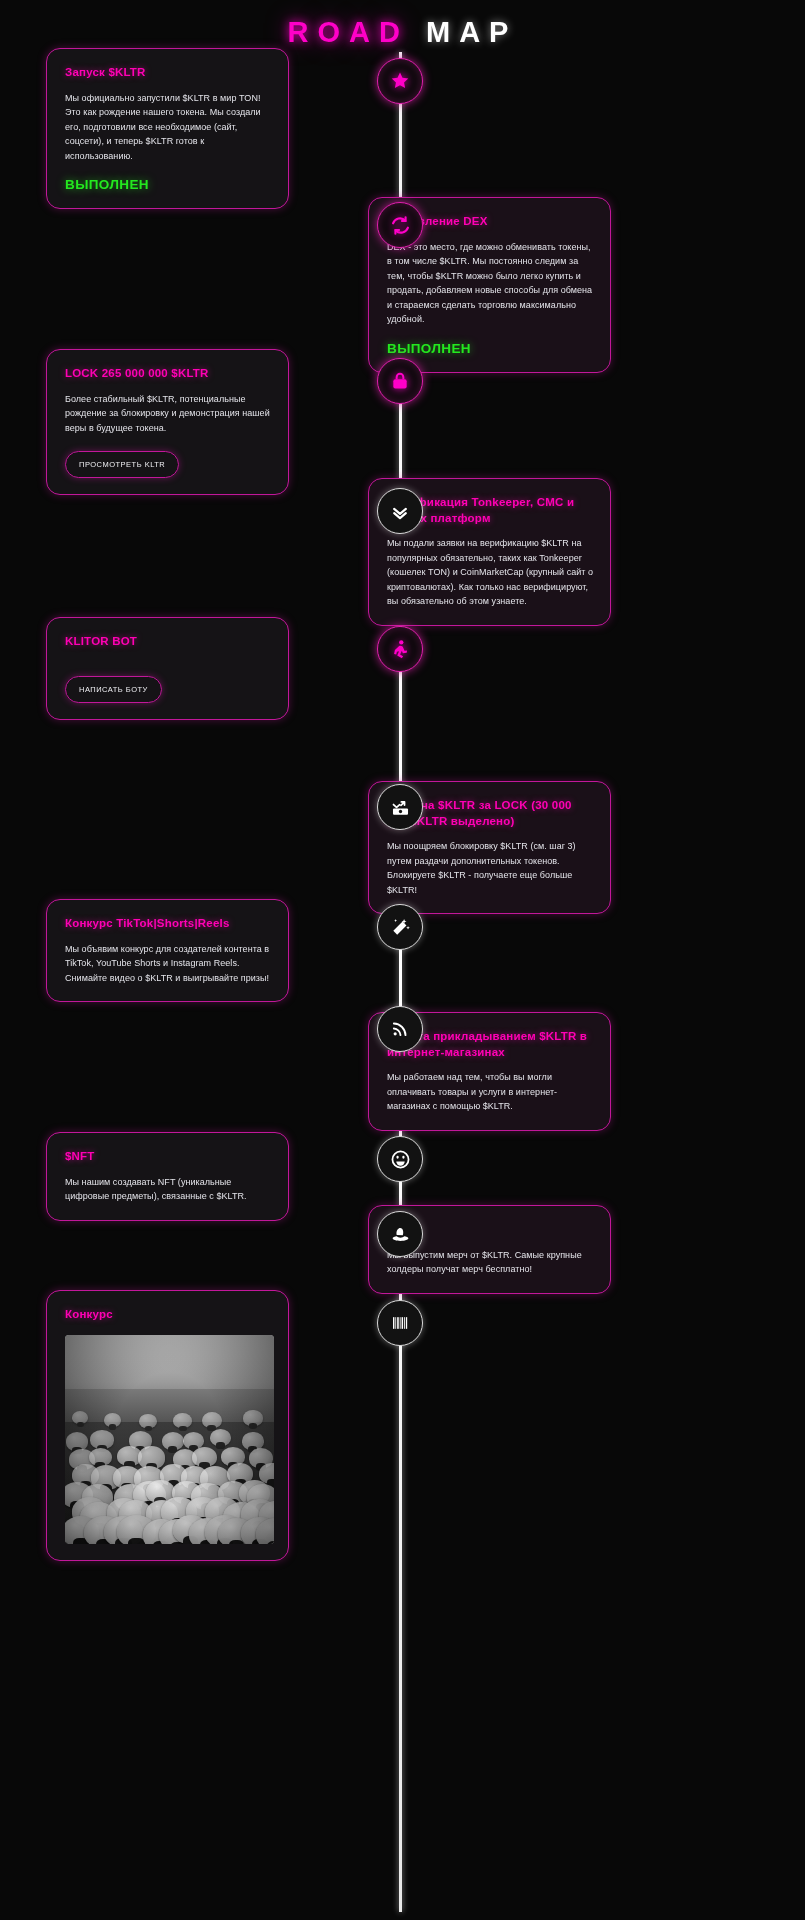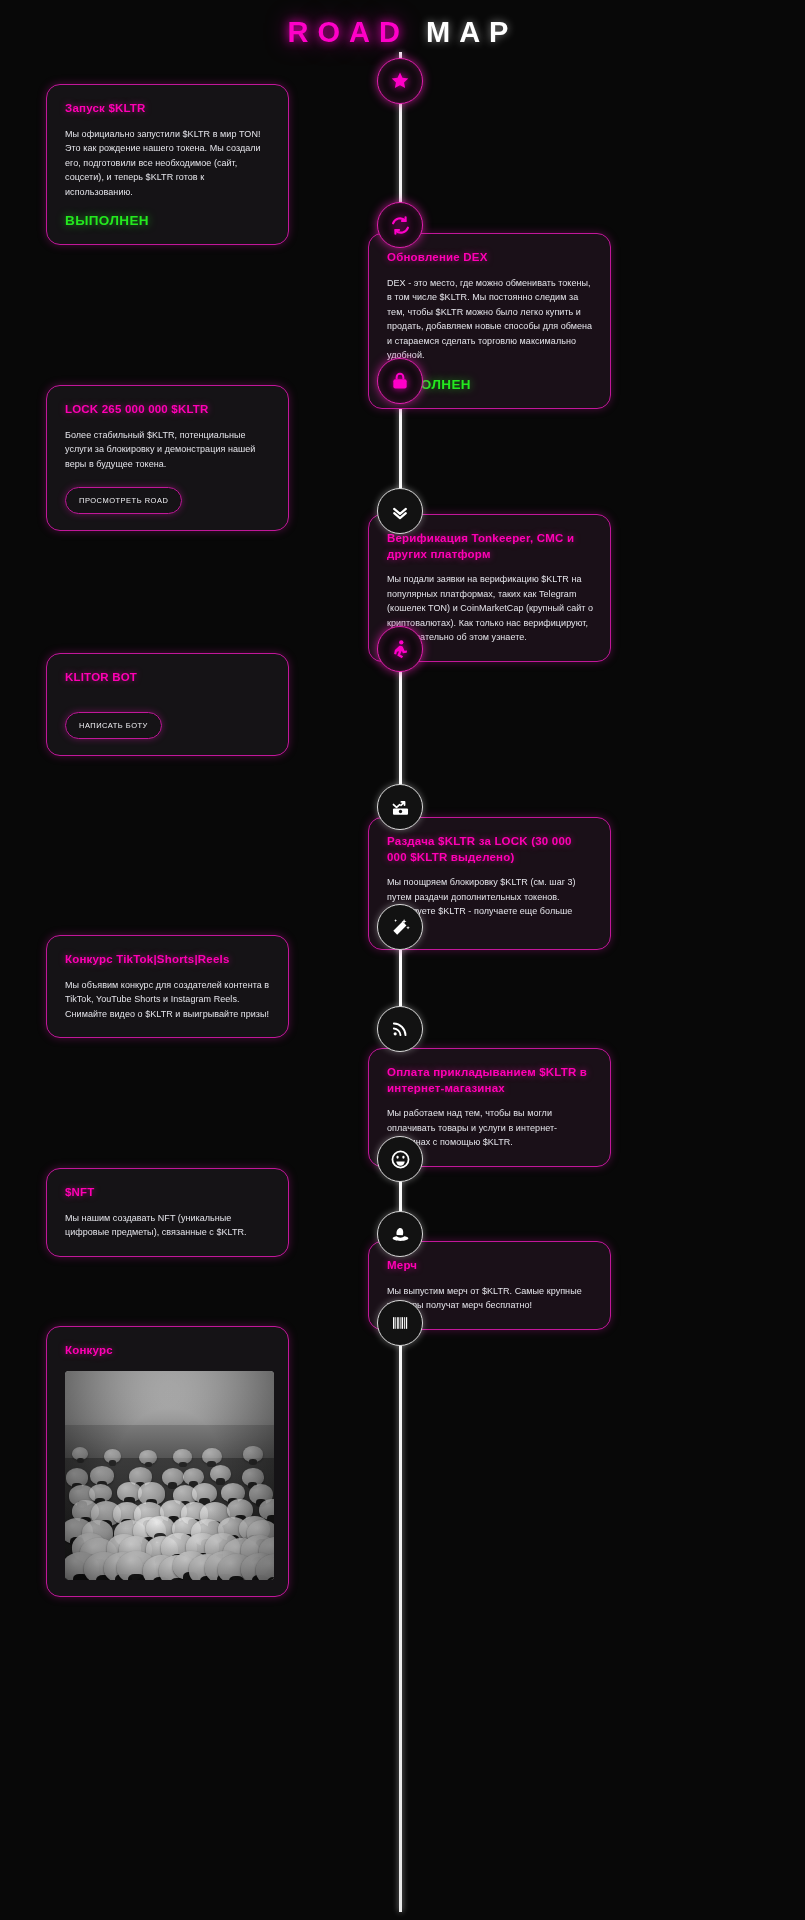--- a/index.html
+++ b/index.html
@@ -81,21 +81,20 @@
   
   .card {
     position: absolute;
     width: 243px;
     border-radius: 14px;
     border: 1px solid #c2179a;
     background: #151316;
     padding: 16px 16px 16px 18px;
     z-index: 2;
     box-shadow: 0 0 9px rgba(194,23,154,0.35);
-    margin-top: 36px;
   }
   .card.left  { left: 46px; }
   .card.right { left: 368px; width: 243px; }
   .card.tinted { background: #1a1018; }
 
   .card h3 {
     color: #ff00b4;
     font-size: 11.5px;
     font-weight: 700;
     letter-spacing: 0.2px;
@@ -307,27 +306,27 @@
   </div>
 
   <div class="card right tinted" style="top:197px;">
     <h3>Обновление DEX</h3>
     <p>DEX - это место, где можно обменивать токены, в том числе $KLTR. Мы постоянно следим за тем, чтобы $KLTR можно было легко купить и продать, добавляем новые способы для обмена и стараемся сделать торговлю максимально удобной.</p>
     <span class="status">ВЫПОЛНЕН</span>
   </div>
 
   <div class="card left" style="top:349px;">
     <h3>LOCK 265 000 000 $KLTR</h3>
-    <p>Более стабильный $KLTR, потенциальные услуги за блокировку и демонстрация нашей веры в будущее токена.</p>
-    <button class="cta">ПРОСМОТРЕТЬ ROAD</button>
+    <p>Более стабильный $KLTR, потенциальные рождение за блокировку и демонстрация нашей веры в будущее токена.</p>
+    <button class="cta">ПРОСМОТРЕТЬ KLTR</button>
   </div>
 
   <div class="card right tinted" style="top:478px;">
     <h3>Верификация Tonkeeper, CMC и других платформ</h3>
-    <p>Мы подали заявки на верификацию $KLTR на популярных платформах, таких как Telegram (кошелек TON) и CoinMarketCap (крупный сайт о криптовалютах). Как только нас верифицируют, вы обязательно об этом узнаете.</p>
+    <p>Мы подали заявки на верификацию $KLTR на популярных обязательно, таких как Tonkeeper (кошелек TON) и CoinMarketCap (крупный сайт о криптовалютах). Как только нас верифицируют, вы обязательно об этом узнаете.</p>
   </div>
 
   <div class="card left" style="top:617px;">
     <h3>KLITOR BOT</h3>
     <button class="cta">НАПИСАТЬ БОТУ</button>
   </div>
 
   <div class="card right tinted" style="top:781px;">
     <h3>Раздача $KLTR за LOCK (30 000 000 $KLTR выделено)</h3>
     <p>Мы поощряем блокировку $KLTR (см. шаг 3) путем раздачи дополнительных токенов. Блокируете $KLTR - получаете еще больше $KLTR!</p>

